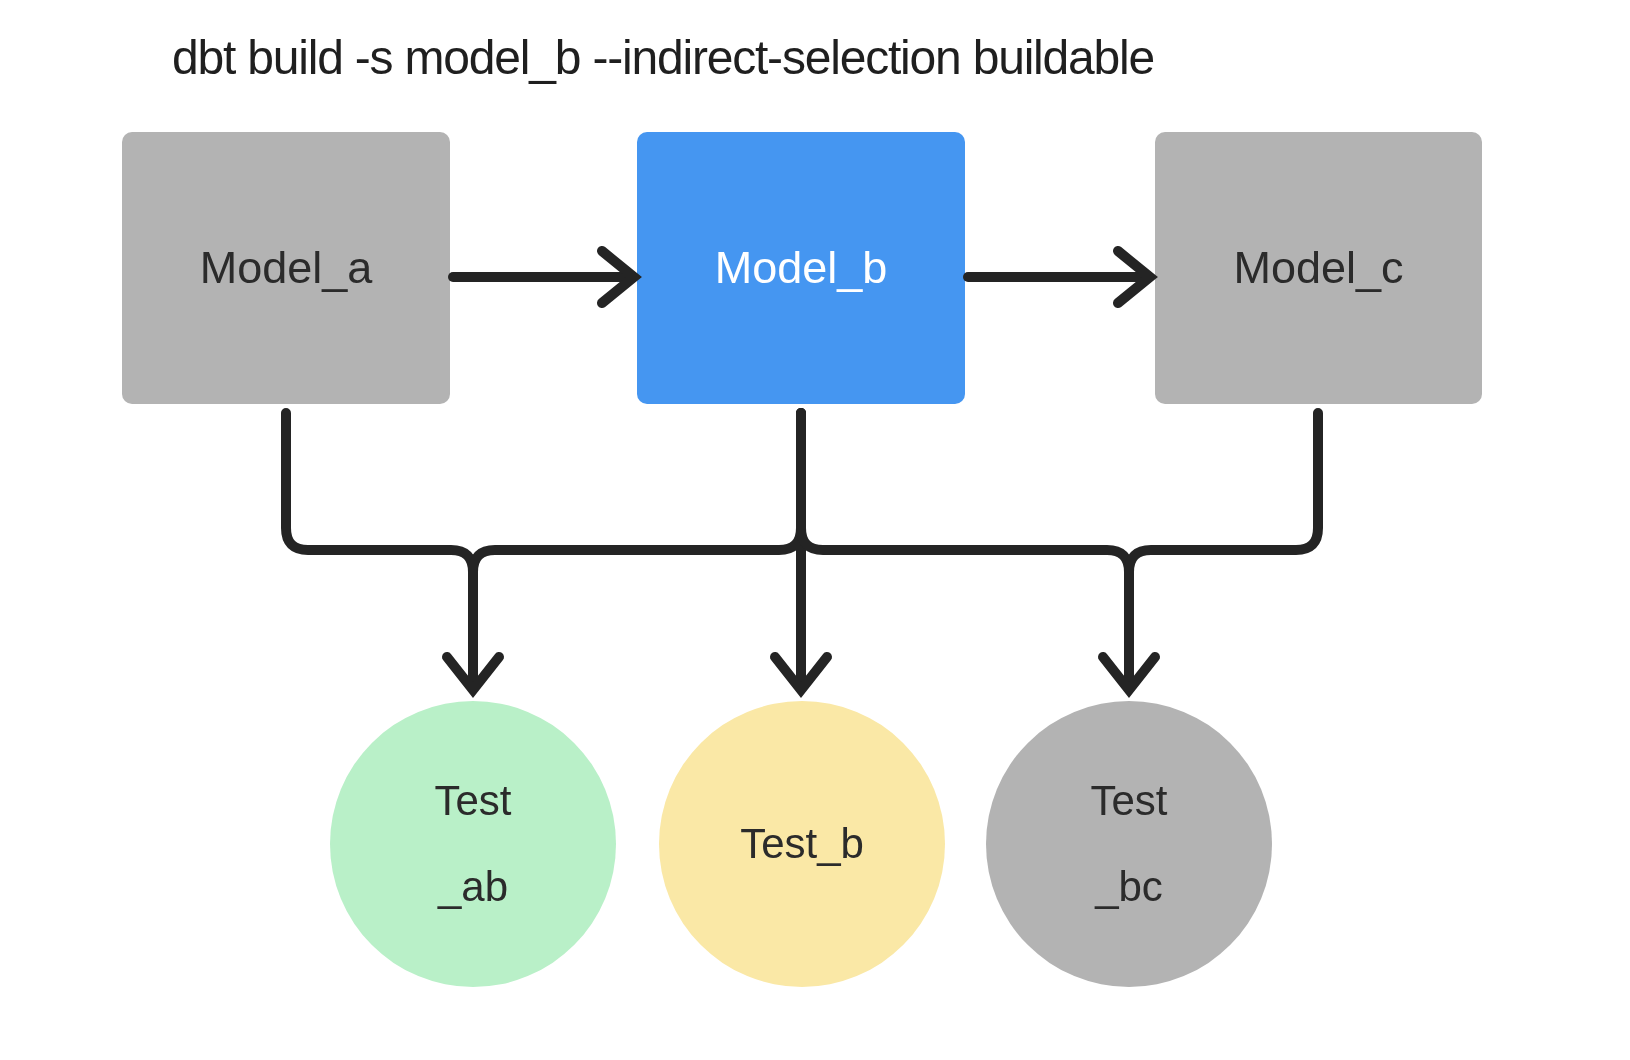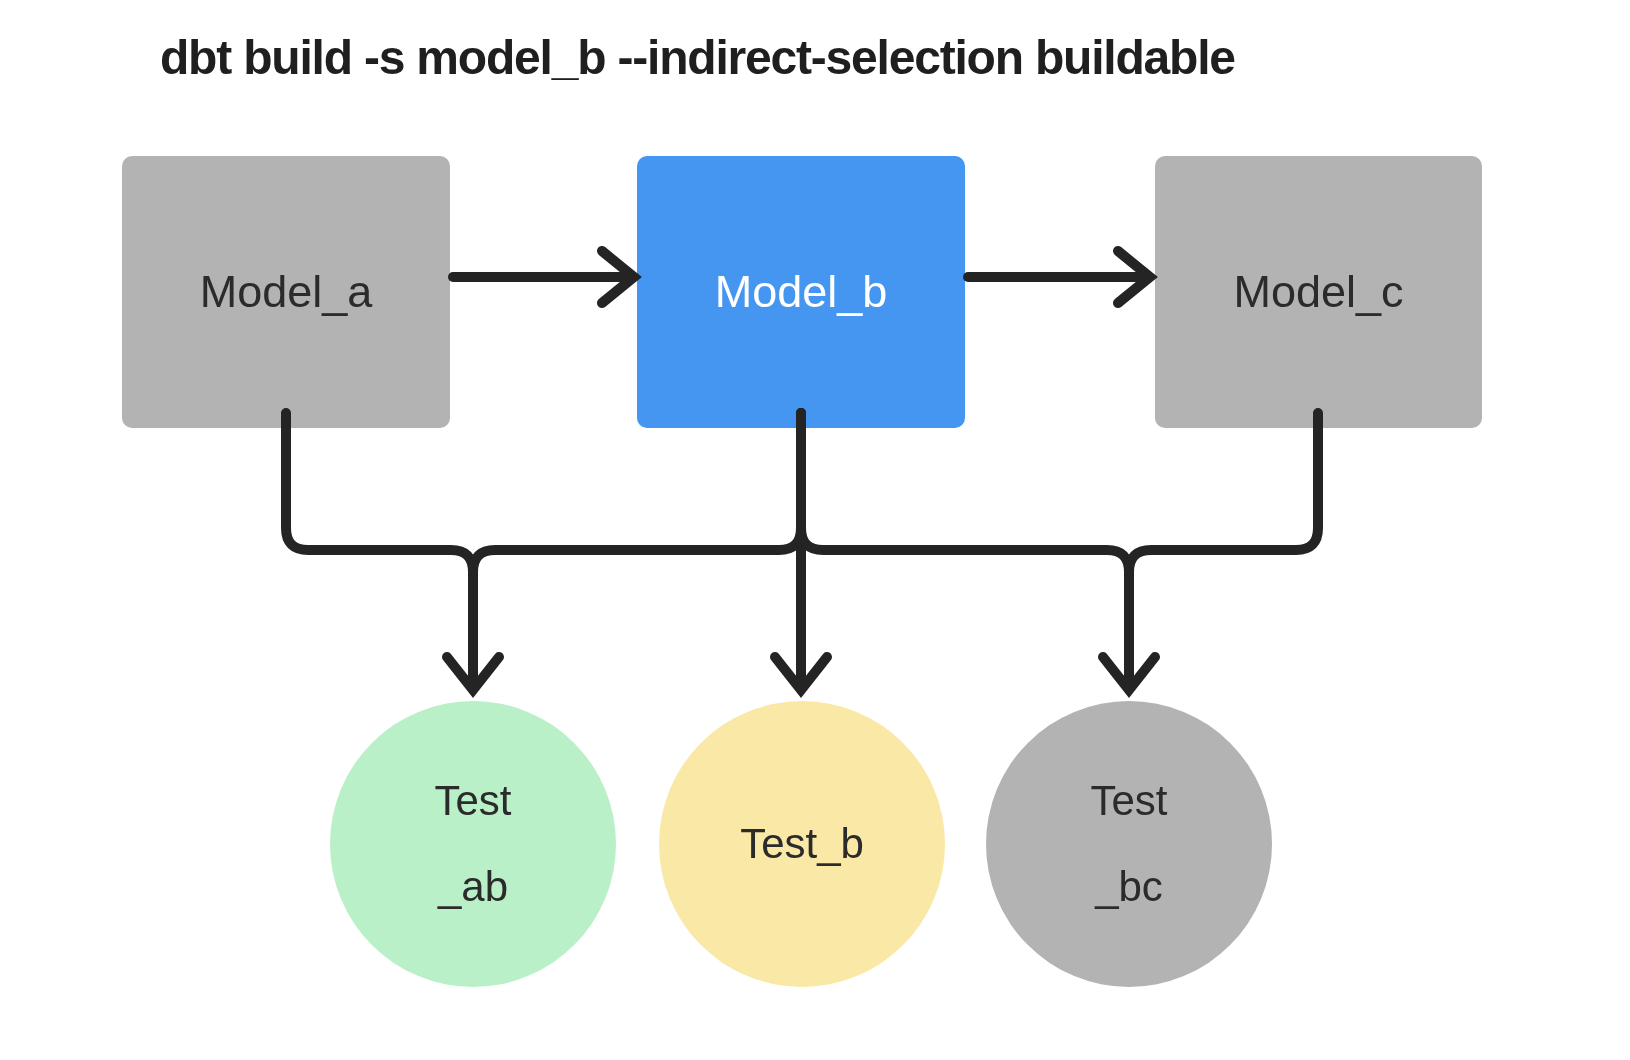--- a/index.html
+++ b/index.html
@@ -10,31 +10,31 @@
   }
   .canvas {
     position: relative;
     width: 1630px;
     height: 1060px;
     overflow: hidden;
     background: var(--background, #ffffff);
   }
   .title {
     position: absolute;
-    left: 160px;
+    left: 172px;
     top: 30px;
     font-size: 48px;
-    font-weight: 700;
+    font-weight: 400;
     letter-spacing: -1.2px;
     color: var(--title-text, #1f1f1f);
     white-space: nowrap;
   }
   .model-node {
     position: absolute;
-    top: 156px;
+    top: 132px;
     width: 328px;
     height: 272px;
     border-radius: 10px;
     display: flex;
     align-items: center;
     justify-content: center;
     font-size: 45px;
     font-weight: 500;
     color: var(--node-text, #2b2b2b);
   }

